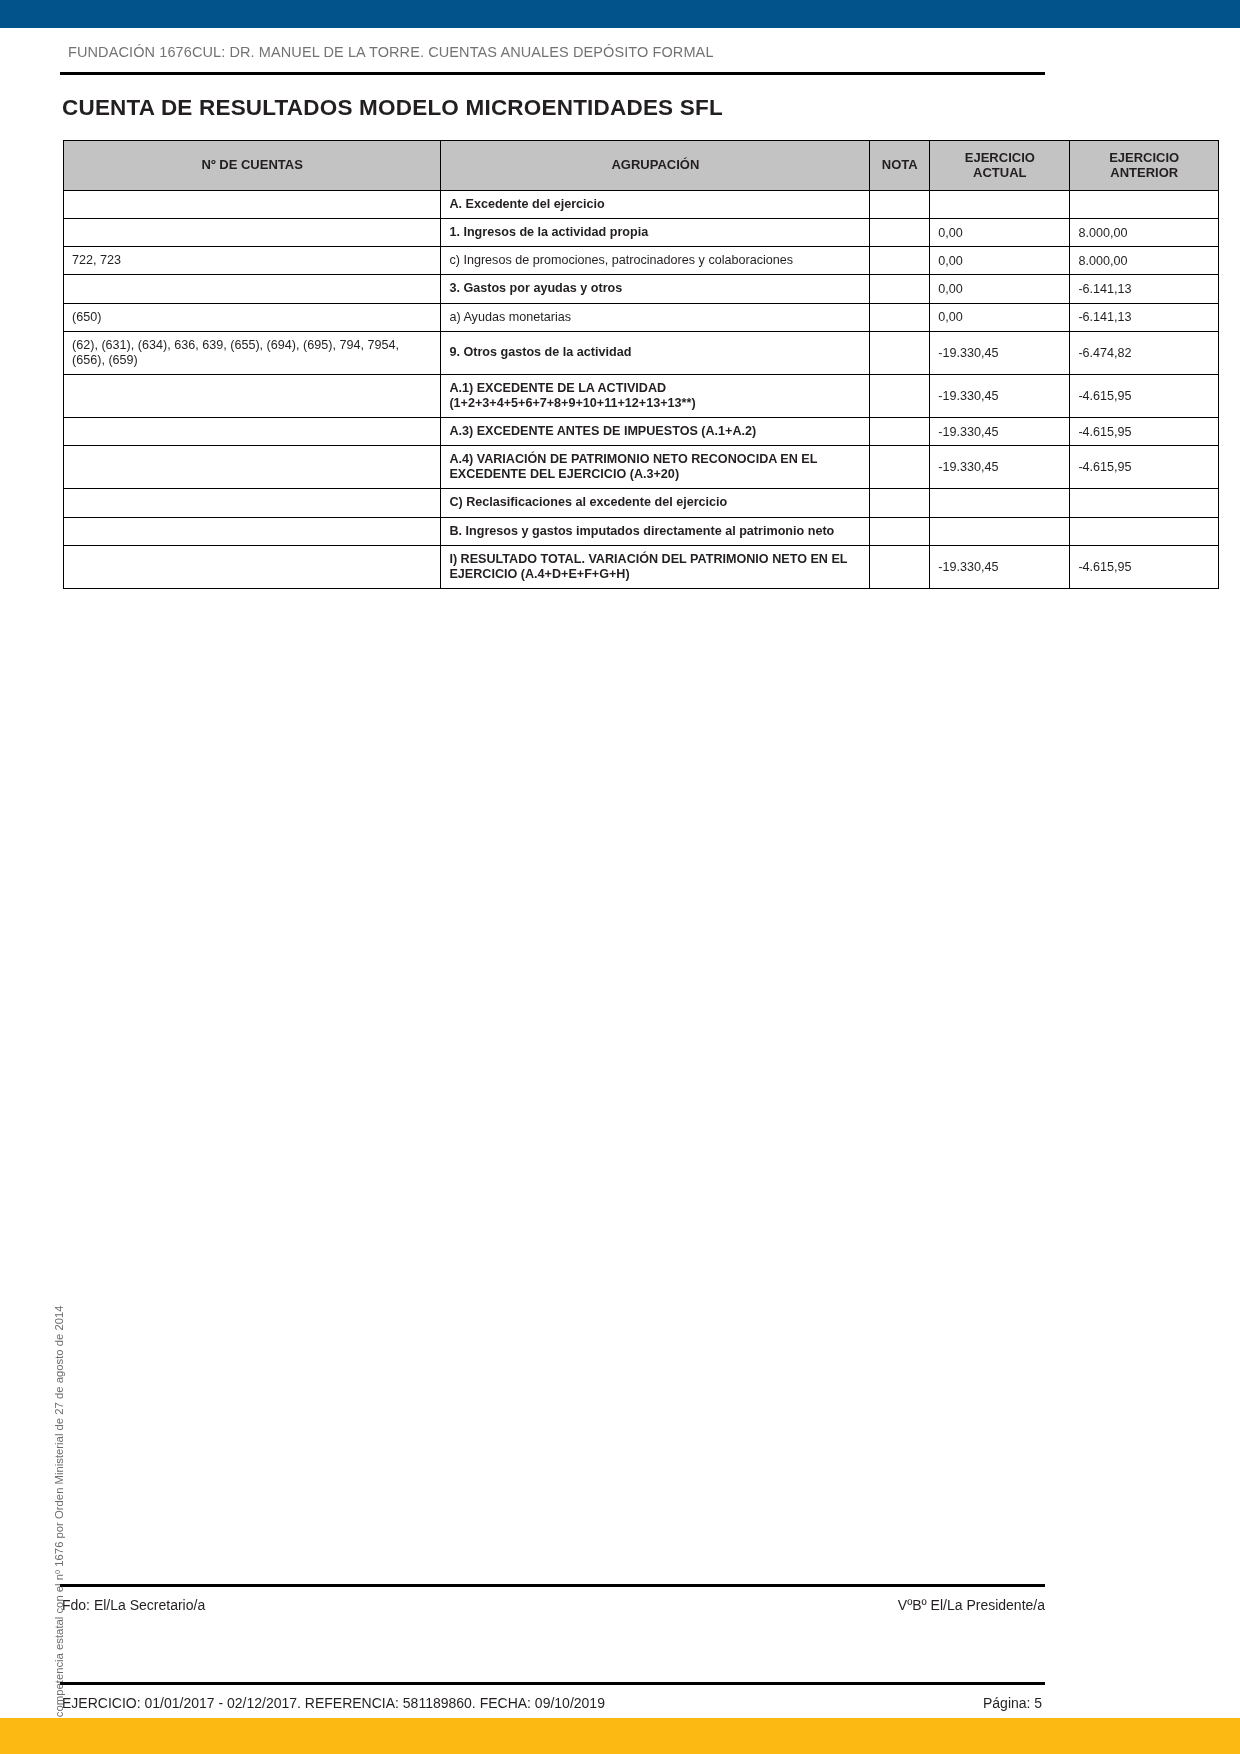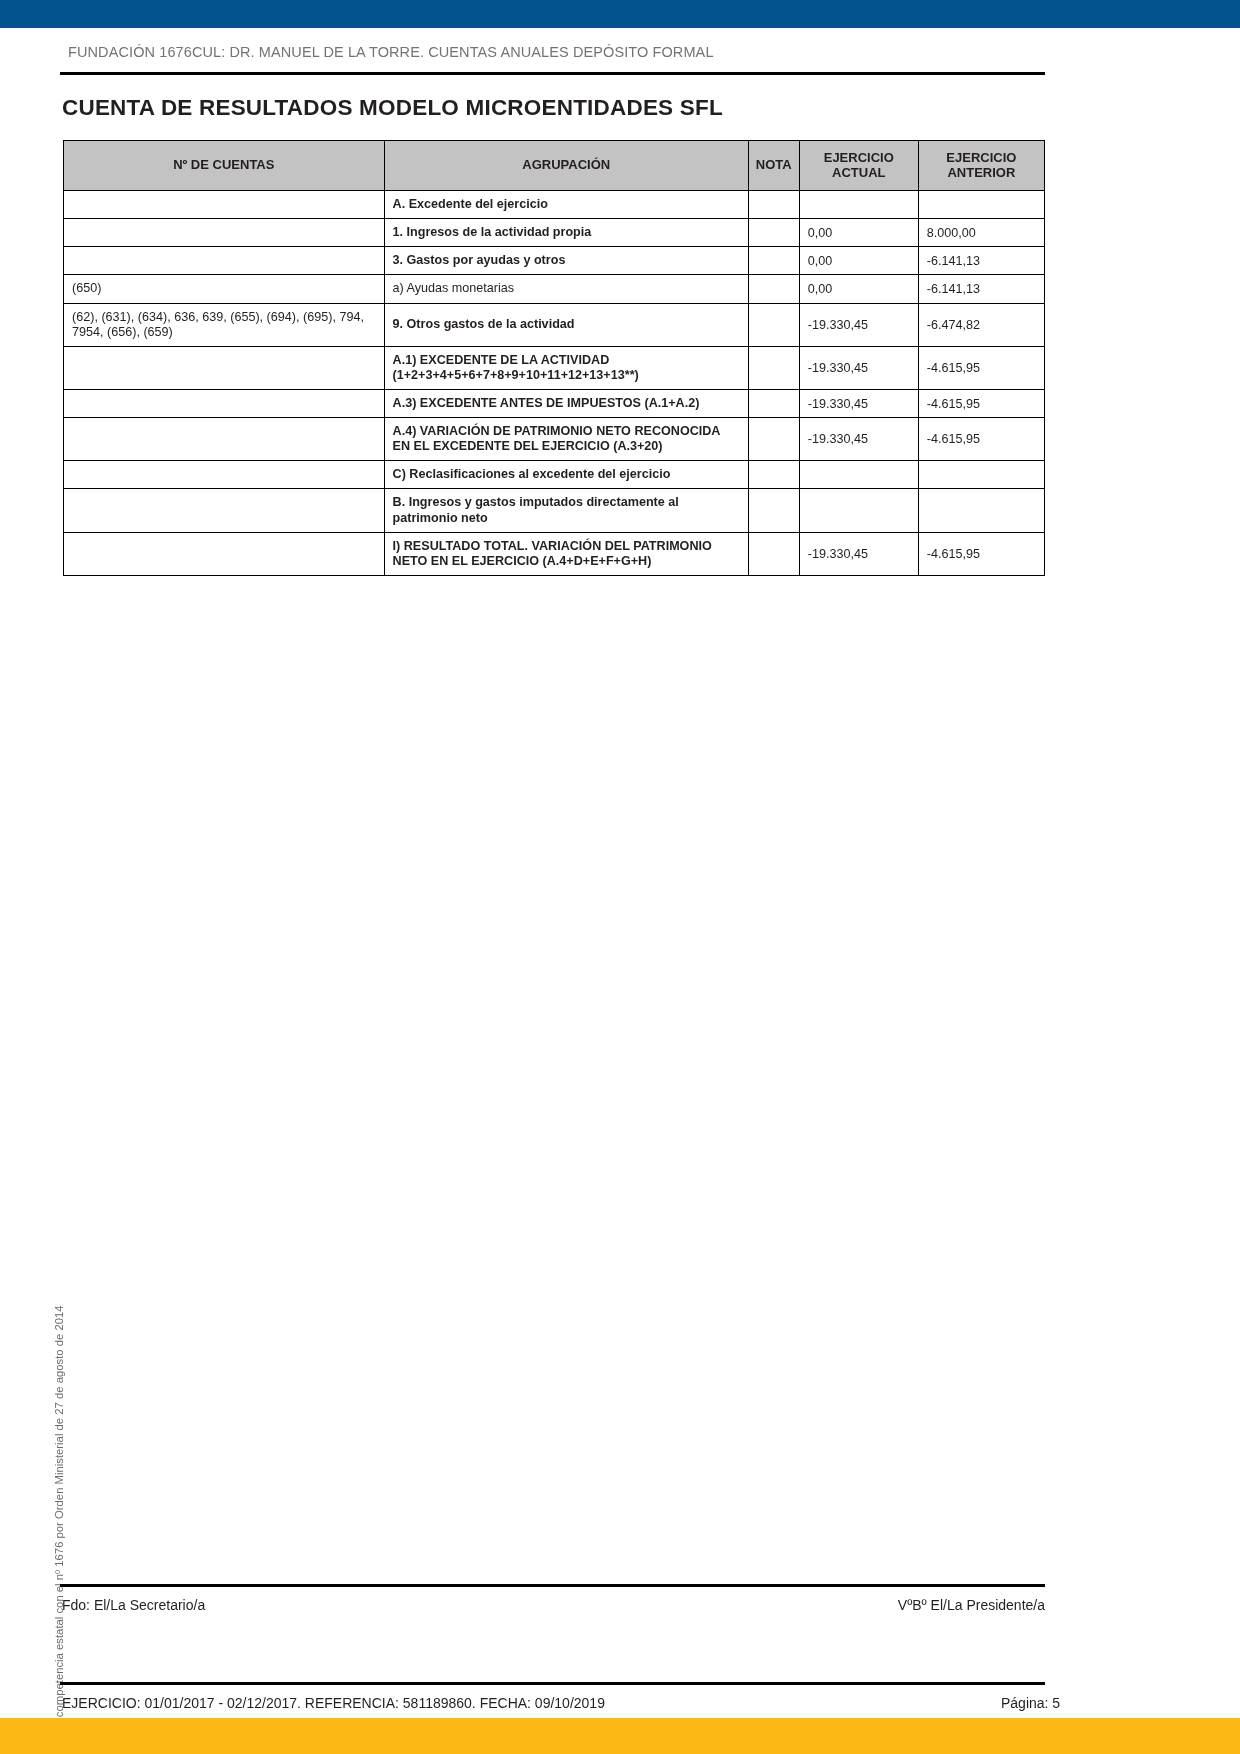--- a/index.html
+++ b/index.html
@@ -71,21 +71,21 @@
     top: 95px;
     font-size: 22.5px;
     font-weight: bold;
     color: #231f20;
     letter-spacing: 0.2px;
   }
   table.fin {
     position: absolute;
     left: 63px;
     top: 140px;
-    width: 982px;
+    width: 1156px;
     border-collapse: collapse;
     table-layout: fixed;
   }
   table.fin td, table.fin th {
     border: 1.6px solid #000000;
     padding: 6px 8px;
     font-size: 12.6px;
     vertical-align: middle;
     color: #231f20;
     background: #ffffff;
@@ -154,21 +154,20 @@
     top: 1695px;
     font-size: 14px;
     color: #231f20;
   }
   .foot-right {
     position: absolute;
     left: 983px;
     top: 1695px;
     font-size: 14px;
     color: #231f20;
-    margin-left: 18px;
   }
 </style>
 </head>
 <body>
 
 <div class="page">
 
   <div class="topbar"></div>
 
   <div class="vtext">FUNDAClÓN DR. MANUEL DE LA TORRE (N.I.F. G87007316), inscrita en el Registro de Fundaciones de competencia estatal con el nº 1676 por Orden Ministerial de 27 de agosto de 2014</div>
@@ -210,20 +209,27 @@
           <td class="num shade"></td>
         </tr>
         <tr>
           <td class="acct shade"></td>
           <td class="grp b shade">1. Ingresos de la actividad propia</td>
           <td class="shade"></td>
           <td class="num">0,00</td>
           <td class="num">8.000,00</td>
         </tr>
         <tr>
+          <td class="acct">722, 723</td>
+          <td class="grp">c) Ingresos de promociones, patrocinadores y colaboraciones</td>
+          <td class="shade"></td>
+          <td class="num">0,00</td>
+          <td class="num">8.000,00</td>
+        </tr>
+        <tr>
           <td class="acct shade"></td>
           <td class="grp b shade">3. Gastos por ayudas y otros</td>
           <td class="shade"></td>
           <td class="num">0,00</td>
           <td class="num">-6.141,13</td>
         </tr>
         <tr>
           <td class="acct">(650)</td>
           <td class="grp">a) Ayudas monetarias</td>
           <td class="shade"></td>

